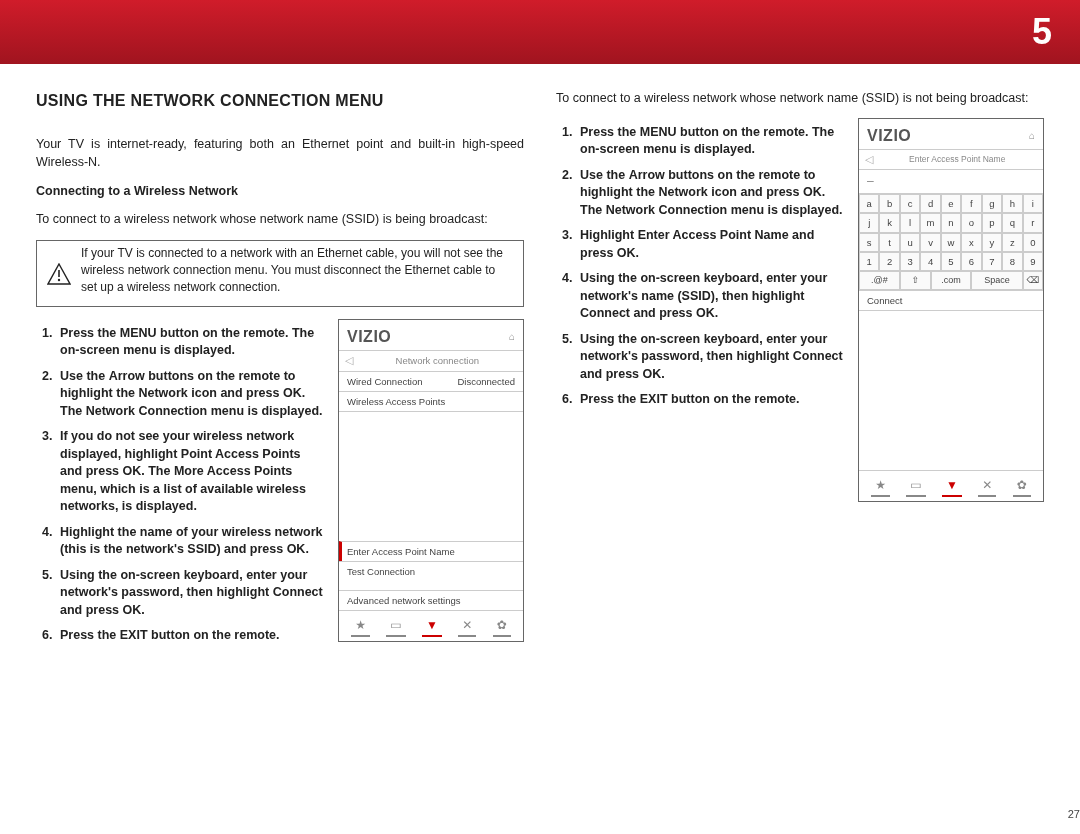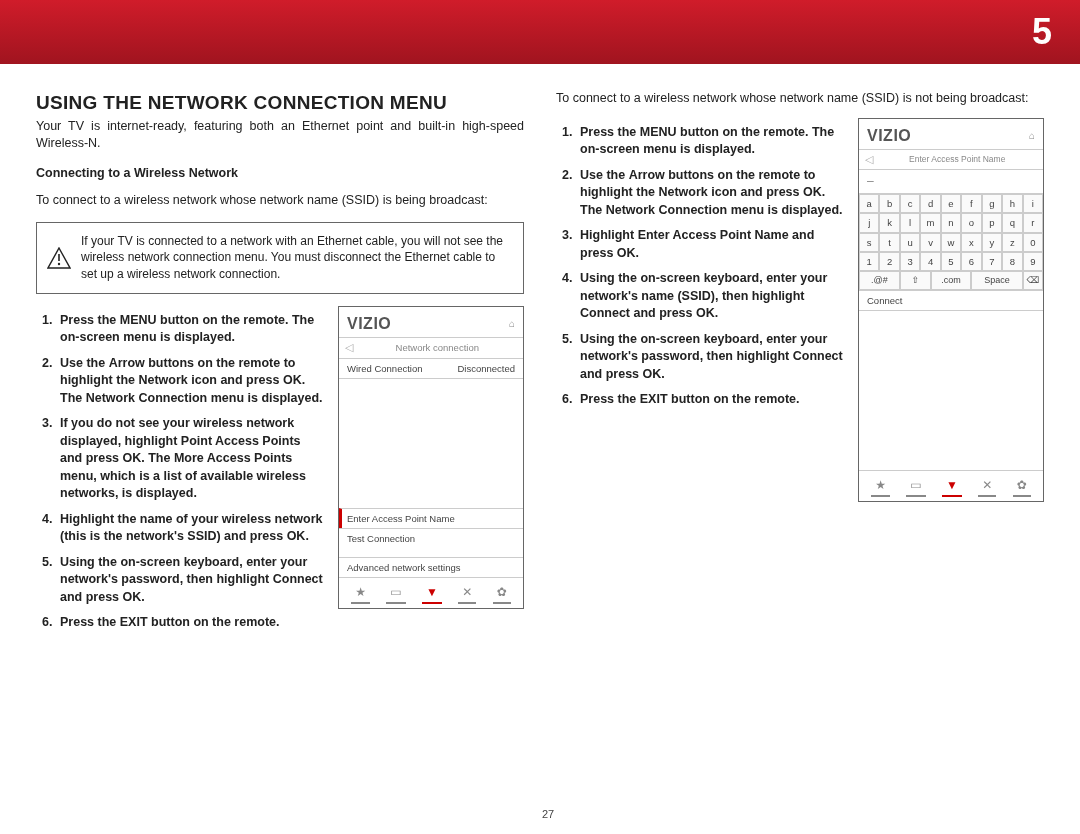--- a/index.html
+++ b/index.html
@@ -26,26 +26,26 @@
     color: #fff;
     font-size: 36px;
     font-weight: bold;
   }
   .page-wrap {
     padding: 26px 36px 10px 36px;
     display: flex;
     gap: 32px;
   }
   .col { flex: 1; }
-  h2 { font-size: 19px; margin-bottom: 1px; letter-spacing: 0.3px; }
+  h2 { font-size: 16px; margin-bottom: 24px; letter-spacing: 0.3px; }
   p { margin-bottom: 10px; text-align: justify; }
   .subhead { font-weight: bold; margin-top: 12px; }
   .callout {
     border: 1px solid #666;
-    padding: 10px 12px 10px 44px;
+    padding: 4px 12px 10px 44px;
     position: relative;
     margin: 12px 0;
     font-size: 12px;
   }
   .callout .warn-icon {
     position: absolute;
     left: 10px; top: 50%; transform: translateY(-50%);
     width: 24px; height: 22px;
   }
   ol { padding-left: 20px; margin-top: 6px; margin-bottom: 8px; font-weight: bold; }
@@ -108,21 +108,21 @@
     padding:2px 0;
     font-size:9.5px;
     background:#fafafa;
   }
   .kbd-row2 { display:grid; grid-template-columns: 2fr 1.5fr 2fr 2.5fr 1fr; border-top:0; }
   .kbd-row2 div { border:0.5px solid #ccc; text-align:center; padding:2px 0; font-size:9px;background:#fafafa;}
   .page-num {
     position:absolute;
     bottom: 12px;
     left:16px; right:0;
-    text-align:center;
+    text-align:right;
     font-size: 11px;
     color:#444;
   }
   .input-line {
     border-top:1px solid #ccc;
     padding:3px 8px;
     font-size:12px;
     color:#888;
   }
   .helptext {
@@ -174,20 +174,23 @@
           <span class="tv-logo">VIZIO</span>
           <span class="tv-home">⌂</span>
         </div>
         <div class="tv-titlebar">
           <span class="back">◁</span>
           <span class="ttl">Network connection</span>
         </div>
         <div class="tv-row">
           <span>Wired Connection</span>
           <span>Disconnected</span>
+        </div>
+        <div class="tv-row">
+          <span>Wireless Access Points</span>
         </div>
         <div class="tv-body-blank"></div>
         <div class="tv-row red">Enter Access Point Name</div>
         <div class="tv-row">Test Connection</div>
         <div class="tv-row" style="border-top:8px solid #fff; border-top:1px solid #ccc; margin-top:8px;">Advanced network settings</div>
         <div class="tv-icons">
           <span>★</span>
           <span>▭</span>
           <span style="color:#c00;border-color:#c00">▼</span>
           <span>✕</span>

